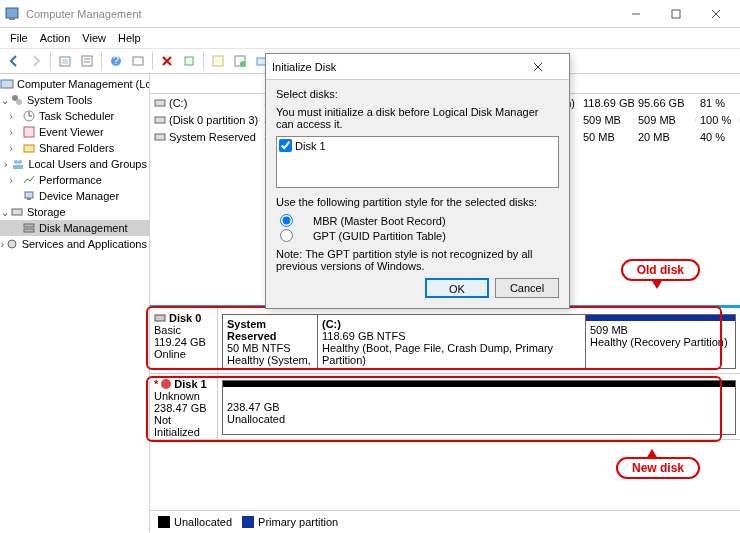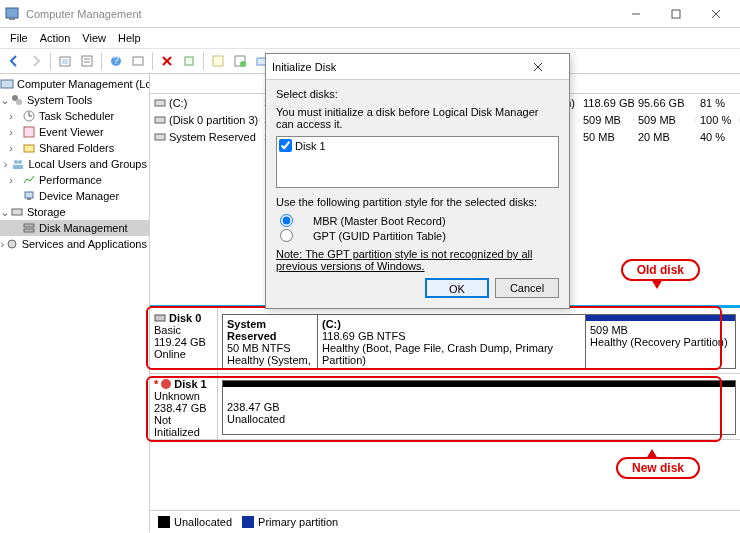--- a/index.html
+++ b/index.html
@@ -60,21 +60,21 @@
 
 .dialog { position: absolute; left: 265px; top: 53px; width: 305px; background: #f0f0f0; border: 1px solid #888; box-shadow: 2px 2px 8px rgba(0,0,0,.2); }
 .dlg-title { height: 26px; display:flex; align-items:center; padding: 0 6px; background:#fff; border-bottom:1px solid #ccc; }
 .dlg-title span { flex:1; }
 .dlg-close { width:30px; text-align:center; }
 .dlg-body { padding: 8px 10px 10px 10px; }
 .dlg-body p { margin-bottom: 6px; }
 .select-box { border:1px solid #888; background:#fff; height:52px; padding:2px; }
 .select-box label { display:flex; align-items:center; gap:3px; }
 .radio-row { display:flex; align-items:center; gap:20px; margin: 2px 0 2px 4px; }
-.note { margin: 6px 0 2px 0; text-decoration: underline; }
+.note { margin: 6px 0 2px 0; }
 .btn-row { display:flex; justify-content:flex-end; gap:6px; }
 .btn { min-width:64px; height:20px; border:1px solid #888; background:#e8e8e8; text-align:center; line-height:18px; }
 .btn.default { border:2px solid #0078d7; background:#e8f0fb; }
 
 
 svg { display:block; }
 </style>
 </head>
 <body>
 

